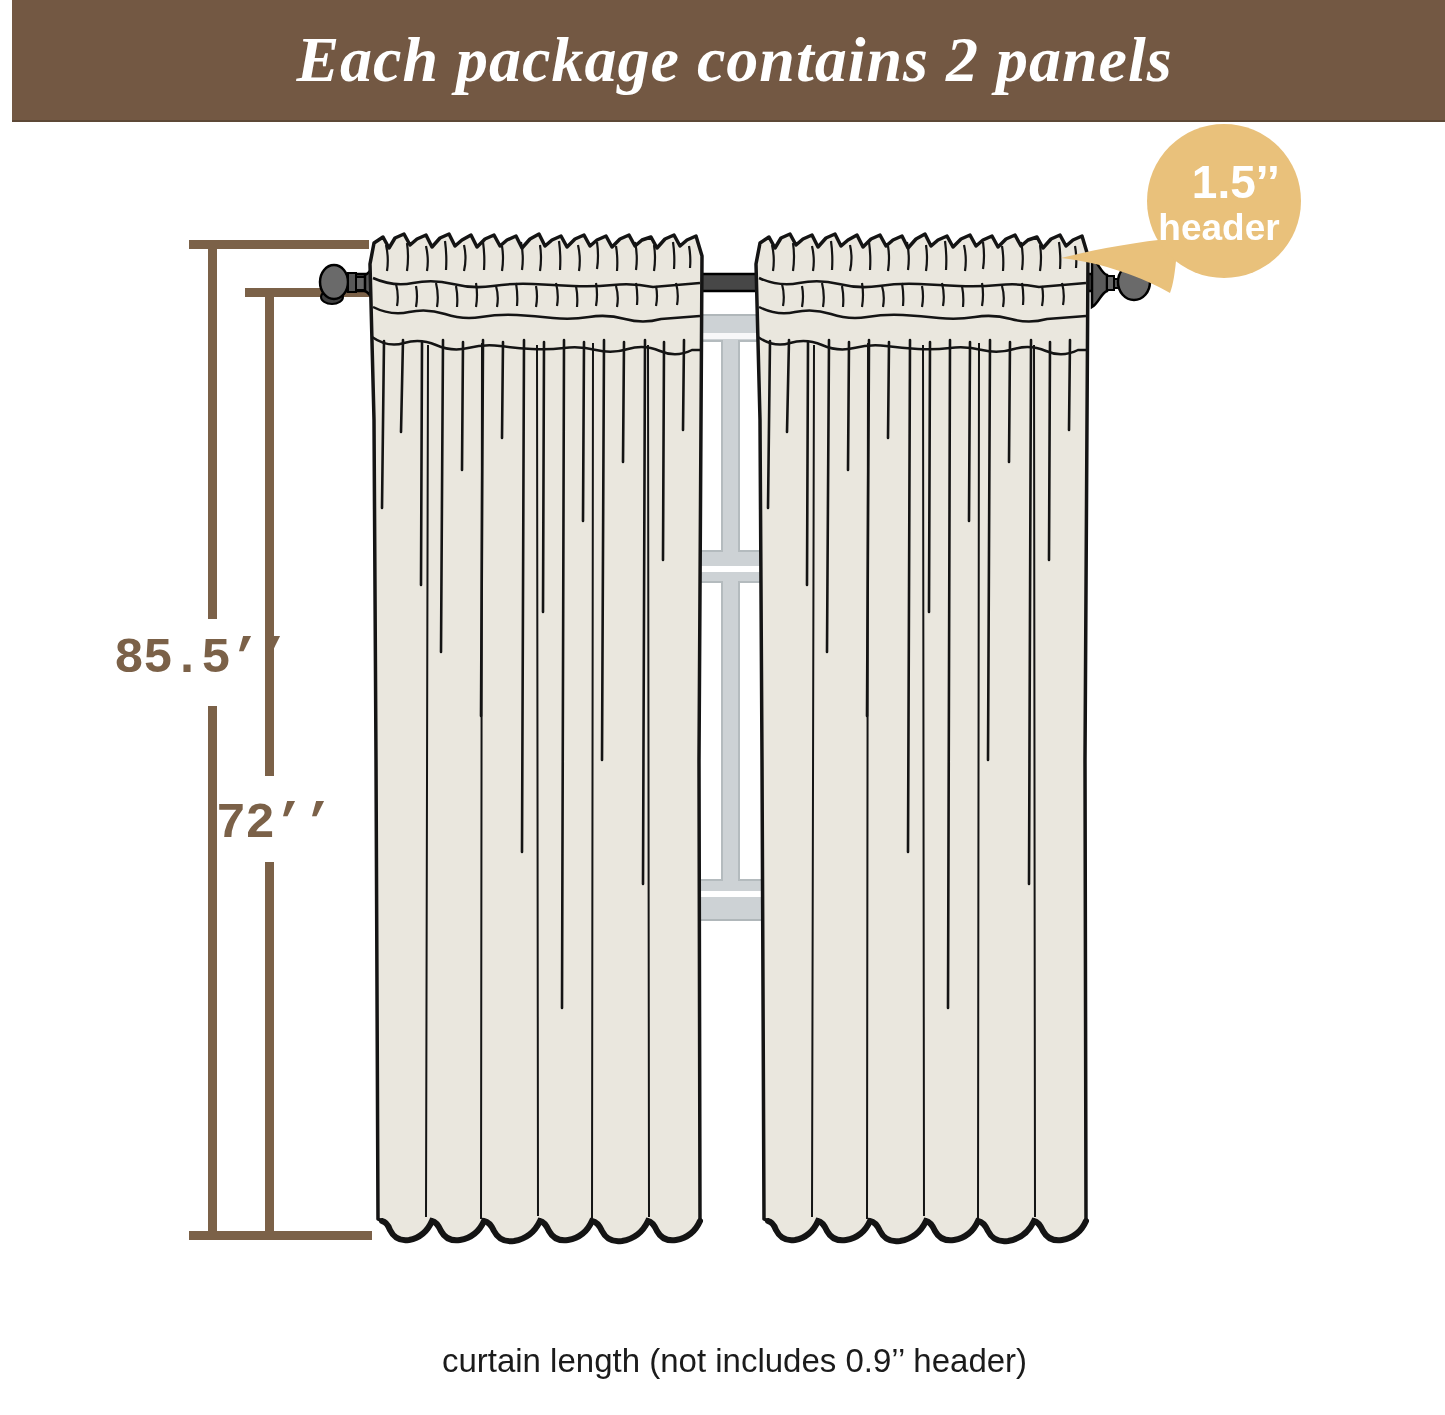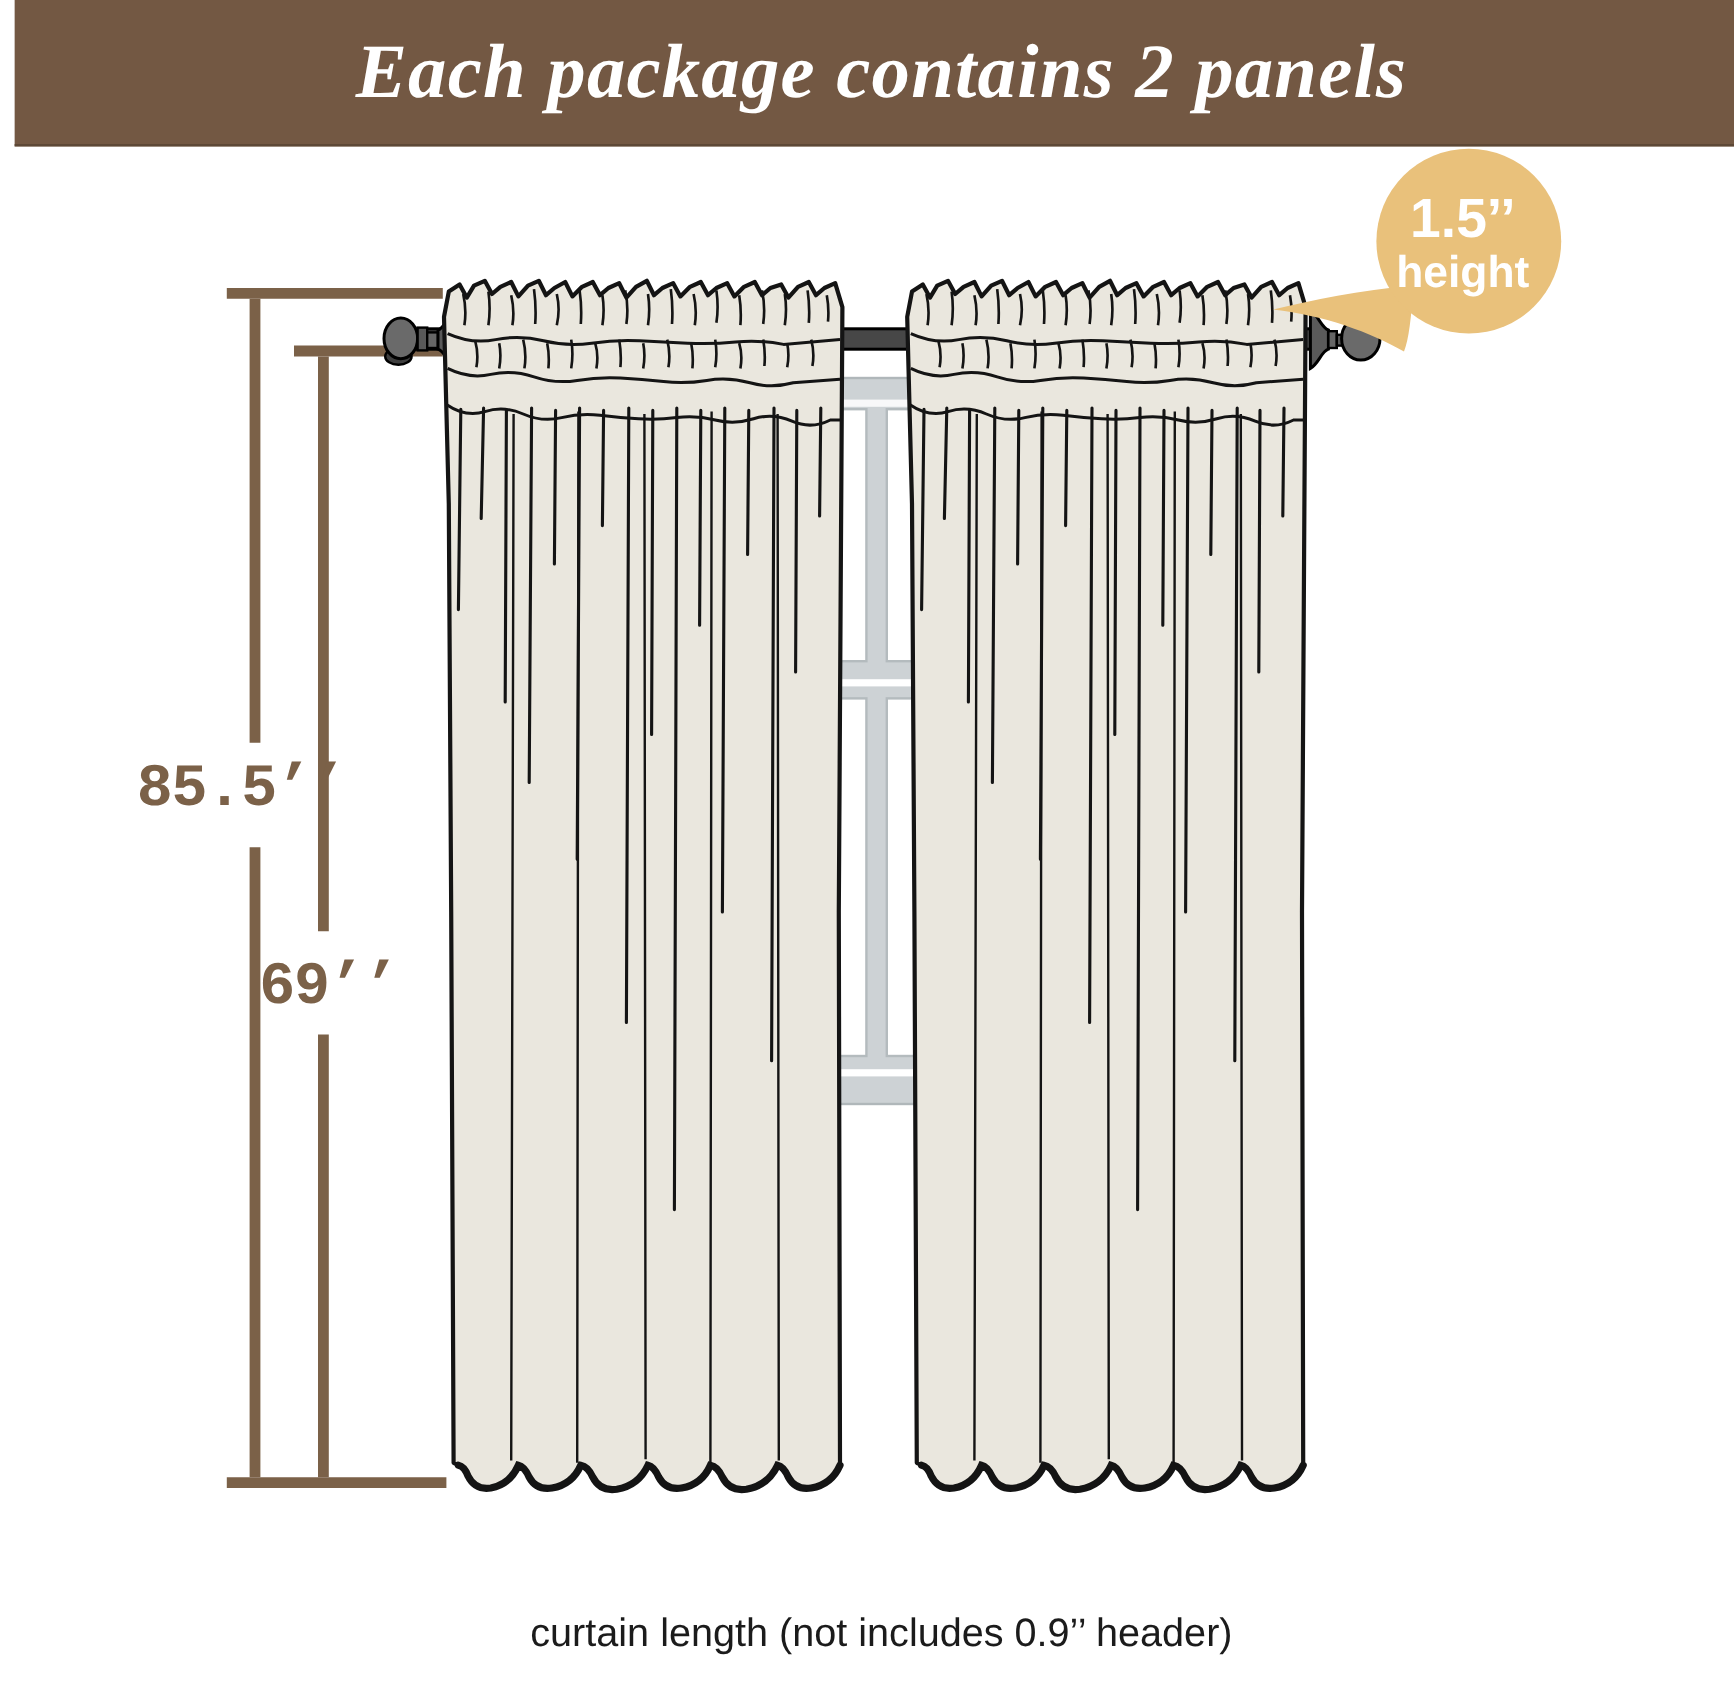--- a/index.html
+++ b/index.html
@@ -6,21 +6,21 @@
   #stage{position:relative;width:1445px;height:1415px;background:#ffffff;overflow:hidden;
          font-family:"Liberation Sans",sans-serif;margin-left:12px;}
   .banner{position:absolute;left:0;top:0;width:1445px;height:120px;background:#735843;
           border-bottom:2px solid #5d4836;display:flex;align-items:center;justify-content:center;}
   .banner-text{font-family:"Liberation Serif",serif;font-style:italic;font-weight:bold;
                font-size:64px;color:#ffffff;letter-spacing:1px;}
   svg.diagram{position:absolute;left:0;top:0;}
   .dim-label{position:absolute;transform:translate(-50%,-50%);color:#7b6148;font-weight:bold;
              font-size:50px;letter-spacing:-1px;white-space:nowrap;font-family:Liberation Mono, monospace;}
   .callout-text{position:absolute;left:1207px;top:203px;transform:translate(-50%,-50%);
-                text-align:center;color:#ffffff;font-weight:bold;white-space:nowrap;}
+                text-align:right;color:#ffffff;font-weight:bold;white-space:nowrap;}
   .callout-text .v{display:block;font-size:46px;line-height:49px;}
   .callout-text .l{display:block;font-size:37px;line-height:42px;}
   .footer-title{position:absolute;left:0;right:0;top:1279px;text-align:center;
                 font-family:"Liberation Serif",serif;font-weight:bold;font-size:54px;
                 color:#6f513c;line-height:58px;}
   .footer-line1{position:absolute;left:0;right:0;top:1343px;text-align:center;
                 font-size:33px;color:#1b1b1b;line-height:36px;}
   .footer-line2{position:absolute;left:0;right:0;top:1378px;text-align:center;
                 font-size:36px;color:#1b1b1b;line-height:38px;}
 </style>
@@ -116,22 +116,22 @@
     </g>
     <use href="#panel" xlink:href="#panel" x="386"></use>
 
     <g fill="#e9c17b">
       <path d="M1166,238 C1120,242 1082,250 1049,258 C1092,263 1130,277 1158,293 C1162,283 1164,265 1166,238 Z"></path>
       <circle cx="1212" cy="201" r="77"></circle>
     </g>
   </svg>
 
   <div class="dim-label" style="left:189px;top:658px;">85.5’’</div>
-  <div class="dim-label" style="left:262px;top:823px;">69’’</div>
+  <div class="dim-label" style="left:262px;top:823px;">72’’</div>
 
   <div class="callout-text">
     <span class="v">1.5’’</span>
-    <span class="l">height</span>
+    <span class="l">header</span>
   </div>
 
   <div class="footer-line1">curtain length (not includes 0.9’’ header)</div>
 
 </div>
 
 </body></html>

